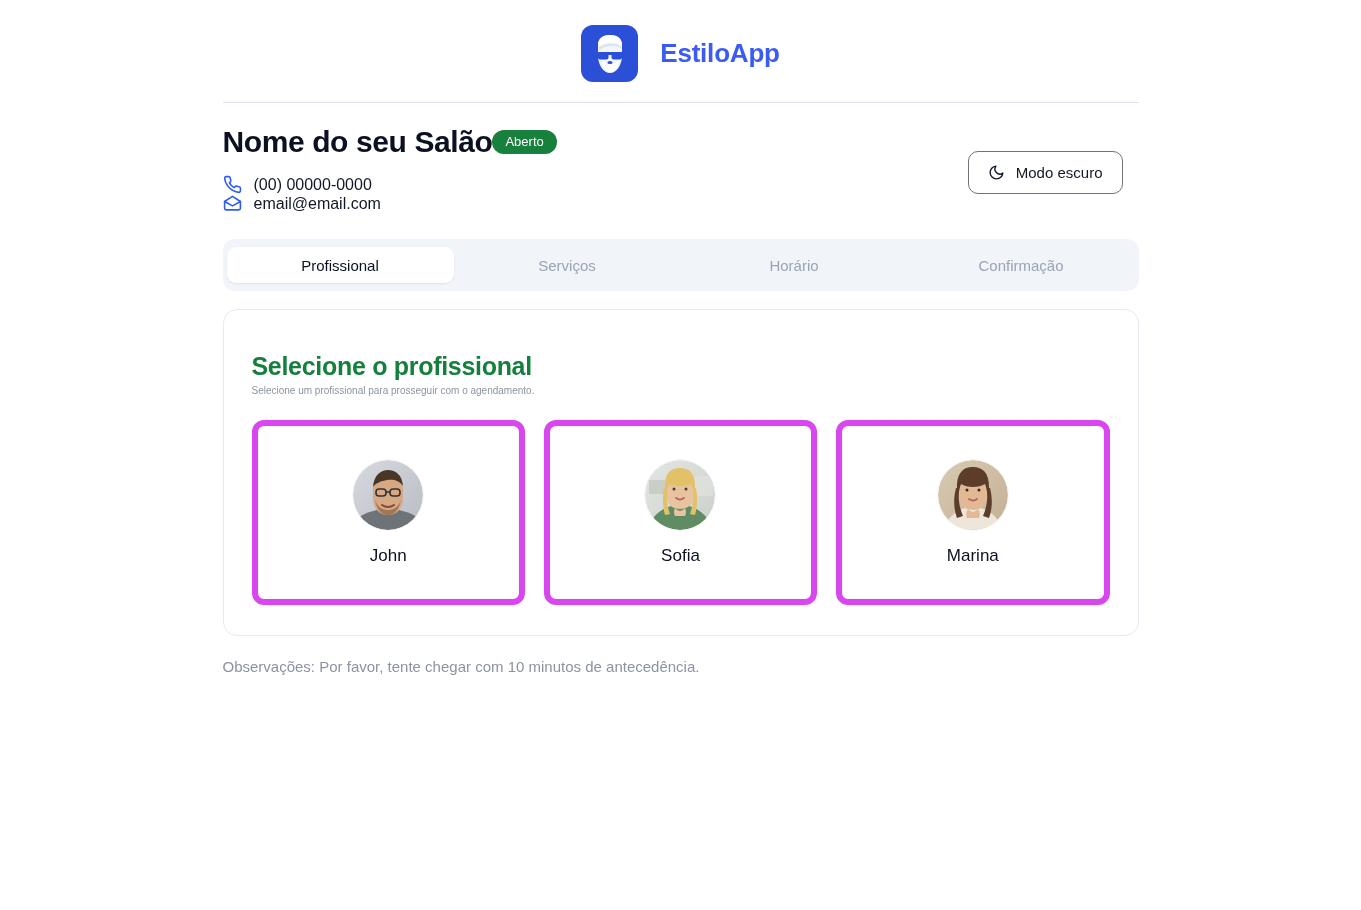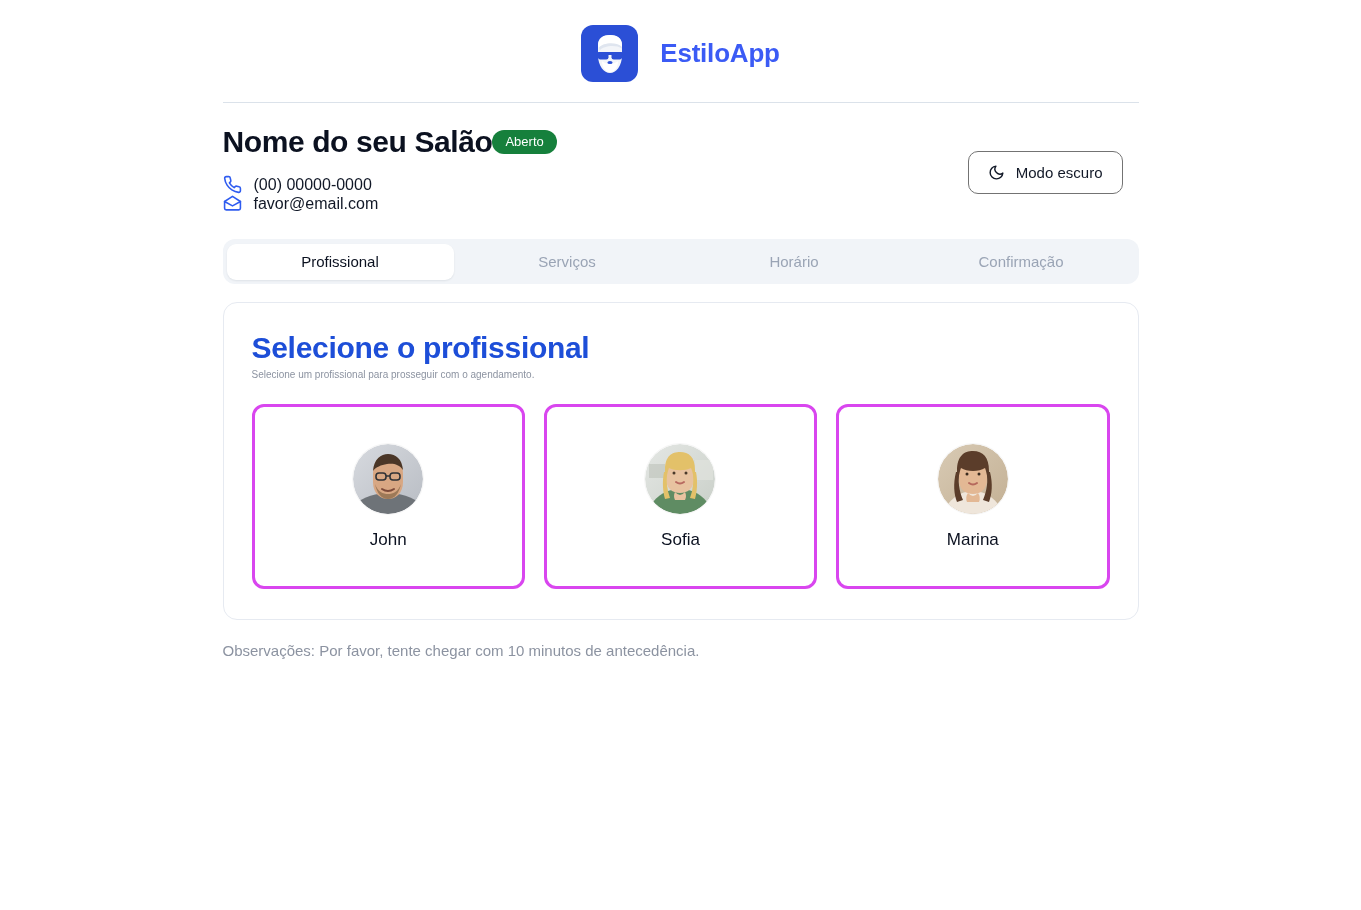--- a/index.html
+++ b/index.html
@@ -118,21 +118,21 @@
     font-family: "Liberation Sans", sans-serif;
     cursor: pointer;
   }
   .darkmode-btn svg { display: block; }
 
   
   .tabs {
     margin-top: 26px;
     background: #f1f4f8;
     border-radius: 12px;
-    height: 45px;
+    height: 52px;
     display: flex;
     align-items: center;
     padding: 4px;
     gap: 0;
   }
   .tab {
     flex: 1 1 0;
     height: 36px;
     display: flex;
     align-items: center;
@@ -153,40 +153,41 @@
 
   
   .panel {
     margin-top: 18px;
     border: 1px solid #e6eaf1;
     border-radius: 14px;
     background: #ffffff;
     padding: 28px 28px 30px;
   }
   .panel-title {
-    font-size: 30px;
+    font-size: 25px;
     font-weight: bold;
-    color: #1d4ed8;
+    color: #15803d;
     letter-spacing: -0.3px;
+    margin-top: 14px;
   }
   .panel-sub {
     margin-top: 4px;
     font-size: 10px;
     color: #8c93a1;
   }
 
   
   .pro-grid {
     margin-top: 24px;
     display: grid;
     grid-template-columns: repeat(3, 1fr);
     gap: 19px;
   }
   .pro-card {
-    border: 3px solid #d946ef;
+    border: 6px solid #d946ef;
     border-radius: 12px;
     background: #ffffff;
     height: 185px;
     display: flex;
     flex-direction: column;
     align-items: center;
     justify-content: center;
     gap: 16px;
     cursor: pointer;
   }
@@ -250,21 +251,21 @@
         </span>
         <span>(00) 00000-0000</span>
       </div>
       <div class="contact-item">
         <span>
           <svg width="19" height="19" viewBox="0 0 24 24" fill="none" stroke="#2f5cf0" stroke-width="2" stroke-linecap="round" stroke-linejoin="round">
             <path d="M4 20h16a2 2 0 0 0 2-2V9.5L12 15 2 9.5V18a2 2 0 0 0 2 2z"></path>
             <path d="M2 9.5 12 3l10 6.5"></path>
           </svg>
         </span>
-        <span>favor@email.com</span>
+        <span>email@email.com</span>
       </div>
     </div>
 
     <button class="darkmode-btn">
       <span>
         <svg width="17" height="17" viewBox="0 0 24 24" fill="none" stroke="#111827" stroke-width="2" stroke-linecap="round" stroke-linejoin="round">
           <path d="M21 12.79A9 9 0 1 1 11.21 3 7 7 0 0 0 21 12.79z"></path>
         </svg>
       </span>
       <span>Modo escuro</span>

